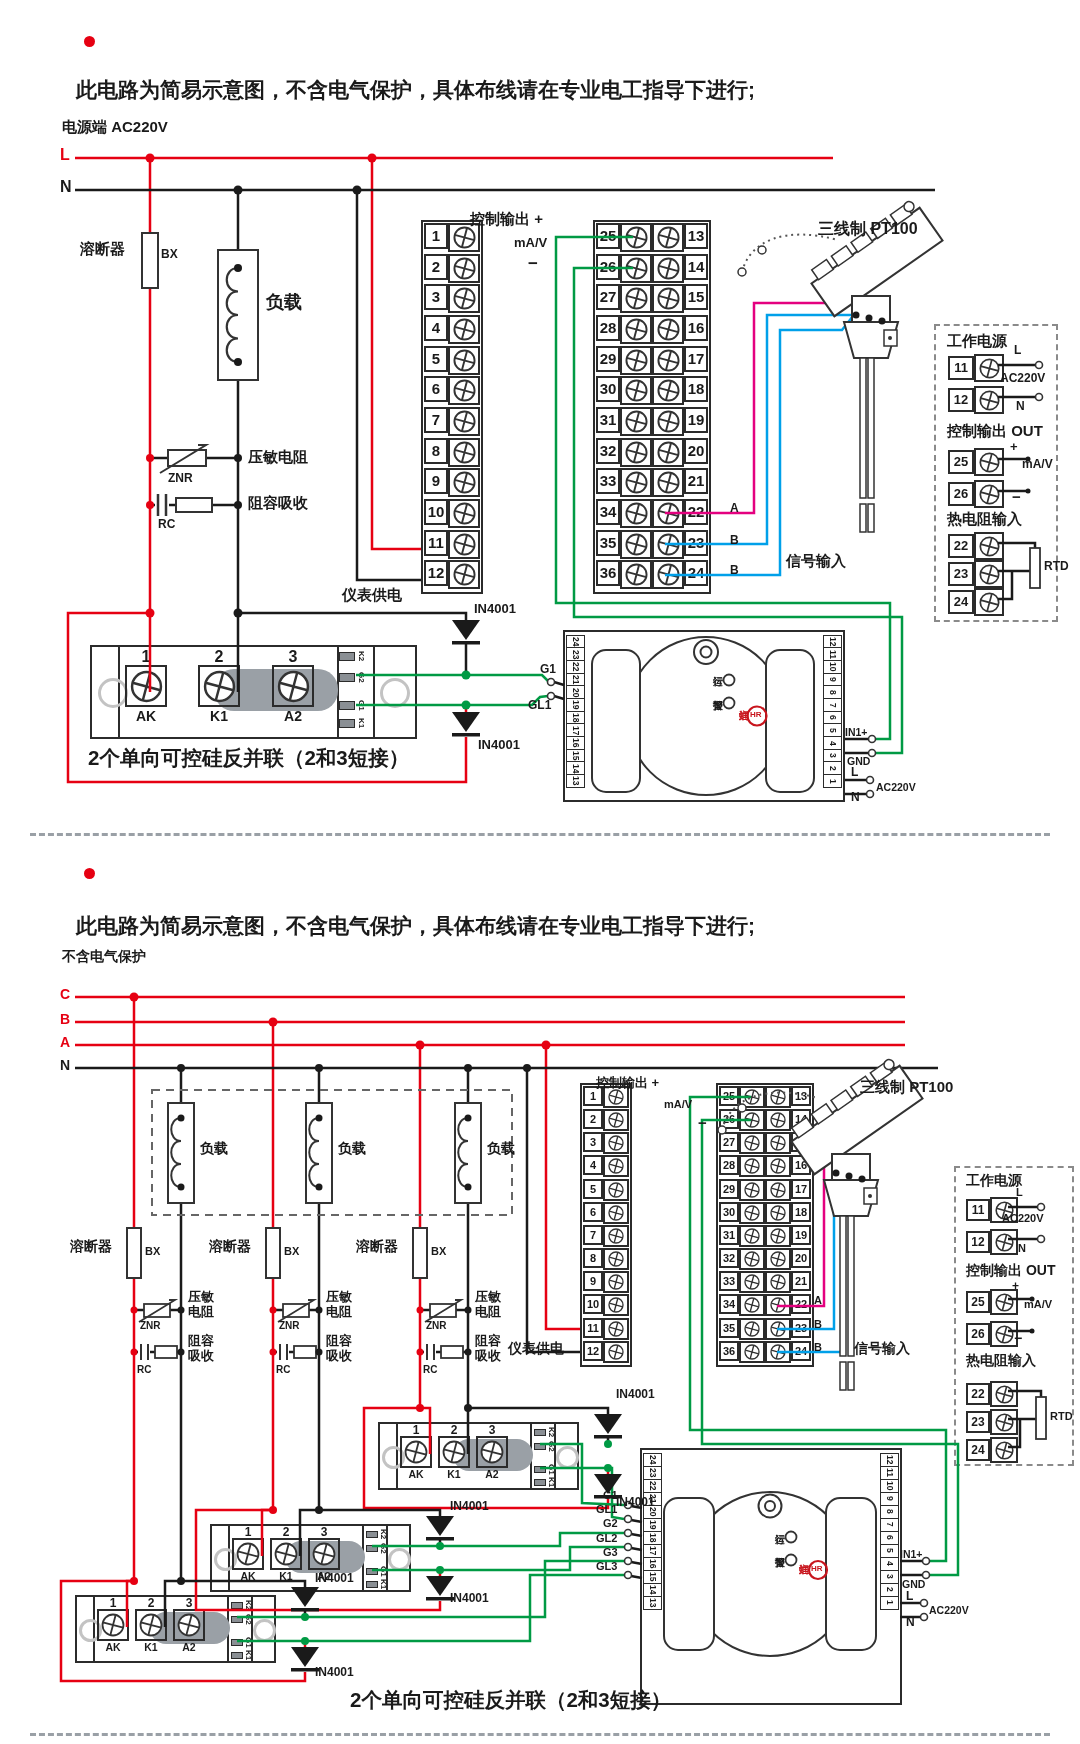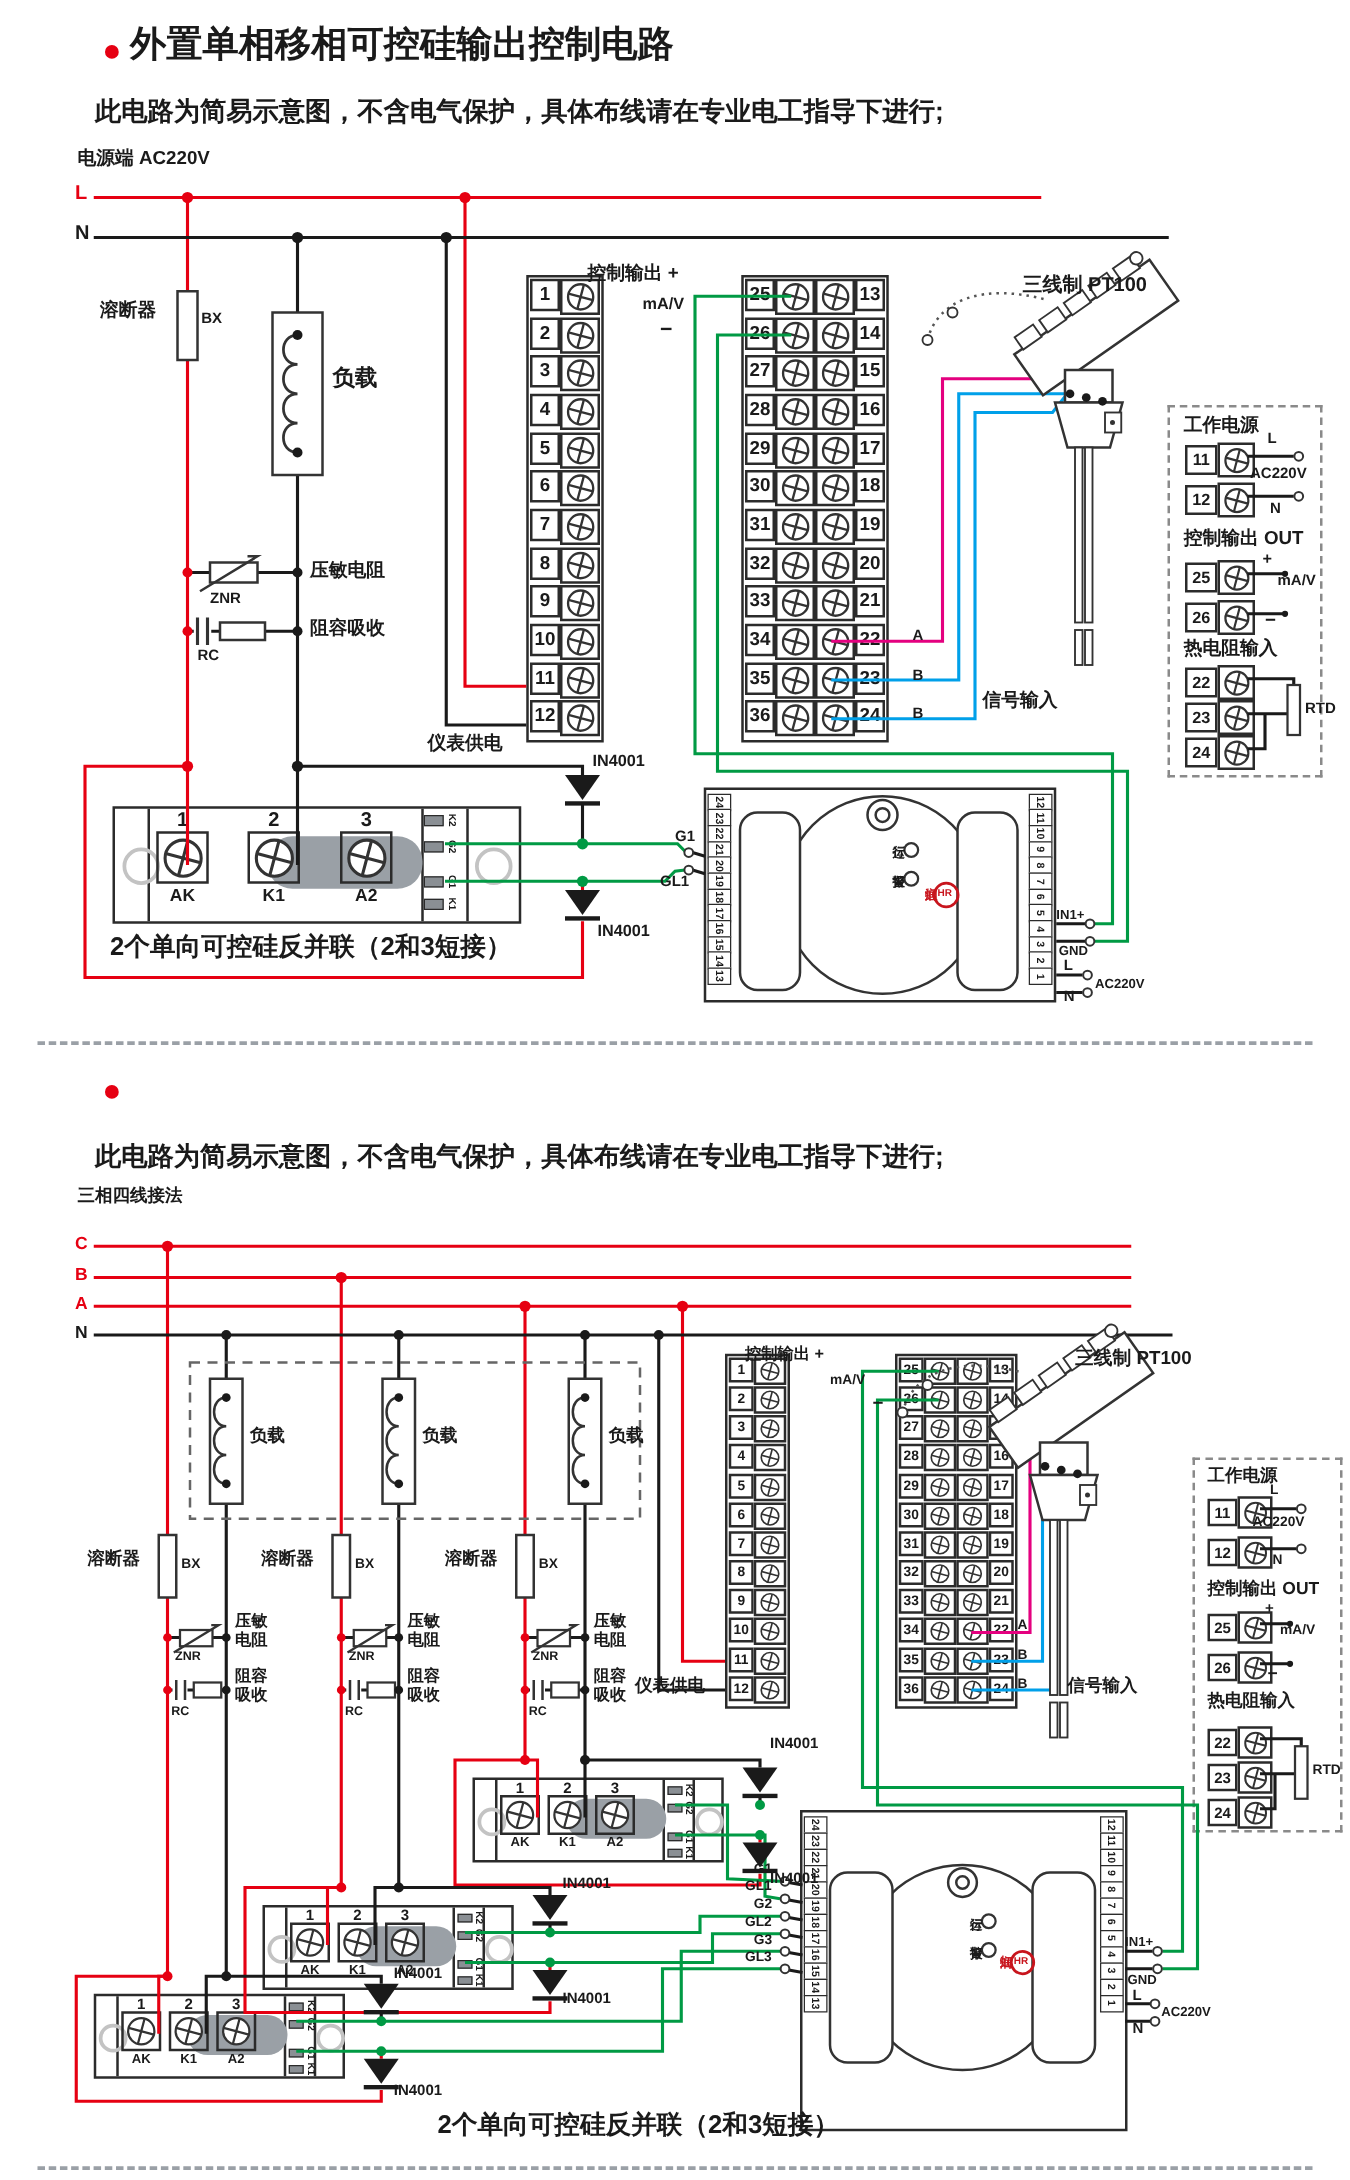--- a/index.html
+++ b/index.html
@@ -84,21 +84,20 @@
   .gl:nth-child(odd){margin-left:7px;}
   .bullet{position:absolute;width:11px;height:11px;border-radius:50%;background:#e60012;z-index:6;}
   .dash-sep{position:absolute;left:30px;width:1020px;border-top:3.5px dashed #9aa0a6;z-index:1;}
 </style>
 </head>
 <body>
 
 <div id="page">
 
   <div class="bullet" style="left:84px;top:36px"></div>
-  <div class="lb" style="left:104px;top:20px;font-size:29px">外置单相移相可控硅输出控制电路</div>
   <div class="lb" style="left:76px;top:78px;font-size:21px">此电路为简易示意图，不含电气保护，具体布线请在专业电工指导下进行;</div>
   <div class="lb" style="left:62px;top:118px;font-size:15px">电源端  AC220V</div>
   <div class="lb red" style="left:60px;top:146px;font-size:16px">L</div>
   <div class="lb" style="left:60px;top:178px;font-size:16px">N</div>
   <div class="lb" style="left:80px;top:240px;font-size:15px">溶断器</div>
   <div class="lb" style="left:161px;top:248px;font-size:12px">BX</div>
   <div class="lb" style="left:266px;top:292px;font-size:18px">负载</div>
   <div class="lb" style="left:248px;top:448px;font-size:15px">压敏电阻</div>
   <div class="lb" style="left:168px;top:472px;font-size:12px">ZNR</div>
   <div class="lb" style="left:248px;top:494px;font-size:15px">阻容吸收</div>
@@ -134,21 +133,21 @@
   <div class="lb" style="left:851px;top:766px;font-size:12px">L</div>
   <div class="lb" style="left:876px;top:781px;font-size:10.5px">AC220V</div>
   <div class="lb" style="left:851px;top:791px;font-size:12px">N</div>
   <div class="lb vt" style="left:712px;top:668px;font-size:10px">运行</div>
   <div class="lb vt" style="left:712px;top:692px;font-size:10px">报警</div>
   <div class="lb vt" style="left:738px;top:702px;font-size:10px;color:#c8151d">虹润</div>
   <div class="lb" style="left:750px;top:710px;font-size:8px;color:#c8151d">HR</div>
 
   <div class="bullet" style="left:84px;top:868px"></div>
   <div class="lb" style="left:76px;top:914px;font-size:21px">此电路为简易示意图，不含电气保护，具体布线请在专业电工指导下进行;</div>
-  <div class="lb" style="left:62px;top:948px;font-size:14px">三相四线接法</div>
+  <div class="lb" style="left:62px;top:948px;font-size:14px">不含电气保护</div>
   <div class="lb red" style="left:60px;top:986px;font-size:14px">C</div>
   <div class="lb red" style="left:60px;top:1011px;font-size:14px">B</div>
   <div class="lb red" style="left:60px;top:1034px;font-size:14px">A</div>
   <div class="lb" style="left:60px;top:1057px;font-size:14px">N</div>
   <div class="lb" style="left:200px;top:1140px;font-size:14px">负载</div>
   <div class="lb" style="left:338px;top:1140px;font-size:14px">负载</div>
   <div class="lb" style="left:487px;top:1140px;font-size:14px">负载</div>
   <div class="lb" style="left:70px;top:1238px;font-size:14px">溶断器</div>
   <div class="lb" style="left:145px;top:1245px;font-size:11px">BX</div>
   <div class="lb" style="left:209px;top:1238px;font-size:14px">溶断器</div>

